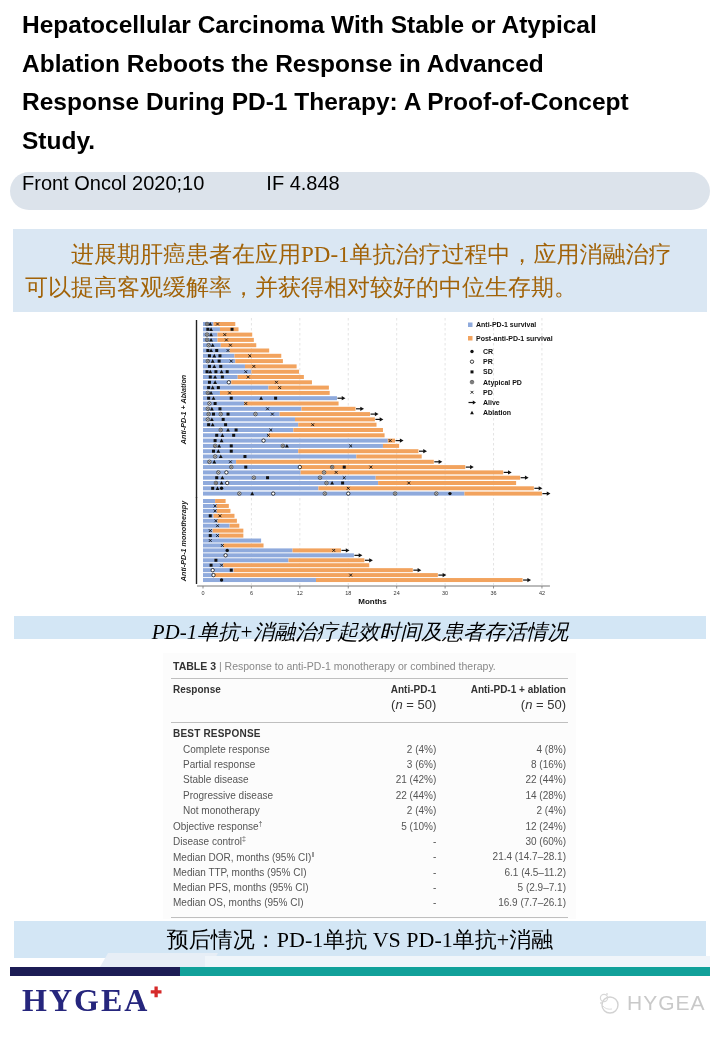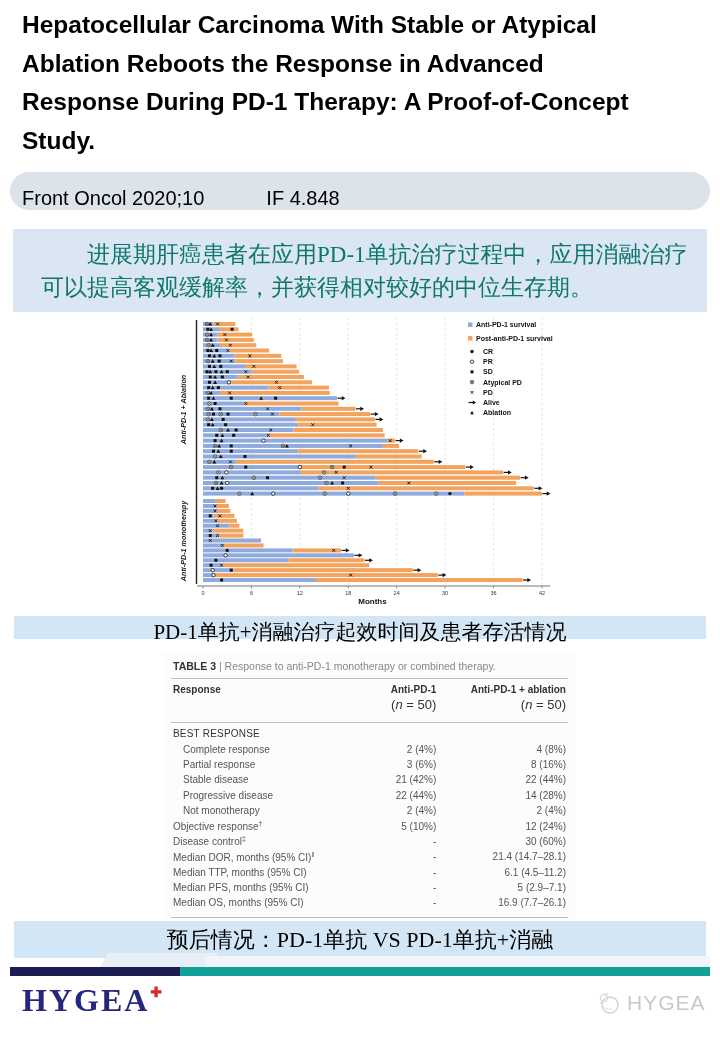--- a/index.html
+++ b/index.html
@@ -4,50 +4,50 @@
 <style>
   html,body{margin:0;padding:0;background:#fff;}
   .slide{position:relative;width:720px;height:1040px;background:#fff;overflow:hidden;
          font-family:"Liberation Sans",sans-serif;}
   
   .title{position:absolute;left:22px;top:6px;width:690px;font-weight:700;
          font-size:24.5px;line-height:38.5px;color:#000;margin:0;}
   .title span{display:block;white-space:nowrap;}
   
   .journal-bar{position:absolute;left:10px;top:172px;width:700px;height:38px;
-               background:#dce3eb;display:flex;align-items:flex-end;padding-left:12px;
+               background:#dce3eb;display:flex;align-items:flex-start;padding-left:12px;
                box-sizing:border-box;font-size:20px;color:#000;border-radius:19px;}
   .journal-bar .if{margin-left:62px;}
   
   .summary{position:absolute;left:13px;top:229px;width:694px;height:83px;
-           background:#dae7f3;box-sizing:border-box;padding:9px 12px 0 28px;
-           font-family:"Liberation Serif",serif;font-size:23px;line-height:33px;color:#0f766e;}
+           background:#dae7f3;box-sizing:border-box;padding:9px 12px 0 12px;
+           font-family:"Liberation Serif",serif;font-size:23px;line-height:33px;color:#a16207;}
   .summary .sline{display:block;white-space:nowrap;}
   .summary .sline.first{padding-left:2em;}
   
   .figure{position:absolute;left:138px;top:314px;width:480px;height:298px;background:#fff;}
   
   .cap{position:absolute;left:14px;width:692px;background:#d3e6f5;text-align:center;
        font-family:"Liberation Serif",serif;color:#000;}
-  #cap1{top:616px;height:23px;line-height:32px;font-size:21px;}
+  #cap1{top:616px;height:23px;line-height:32px;font-size:21px;font-style:italic;}
   #cap2{top:921px;height:37px;line-height:38px;font-size:22px;}
   
   .table-wrap{position:absolute;left:163px;top:653px;width:413px;height:266px;
               background:#fcfcfc;box-sizing:border-box;color:#555;}
   .tcaption{padding:7px 10px 0 10px;font-size:10.5px;color:#888;}
   .tcaption b{color:#333;}
   .trule{border-top:1px solid #bfbfbf;margin:6px 8px 0 8px;}
   .t3-head{display:grid;grid-template-columns:41% 26% 33%;padding:5px 10px 4px 10px;}
   .t3-hcell .hl1{font-weight:bold;font-size:10px;color:#333;}
   .t3-hcell .hl2{font-size:13px;color:#333;margin-top:2px;}
   .t3-hcell.c1,.t3-hcell.c2{text-align:right;}
   .t3-body{padding:3px 10px 0 10px;}
   .t3-row{display:grid;grid-template-columns:41% 26% 33%;height:15.4px;align-items:center;
           font-size:10px;color:#555;}
-  .t3-row.section .t3-label{font-weight:normal;color:#333;letter-spacing:0.2px;}
+  .t3-row.section .t3-label{font-weight:bold;color:#333;letter-spacing:0.2px;}
   .t3-label.indent{padding-left:10px;}
   .t3-label sup{font-size:7px;}
   .t3-val{text-align:right;}
   
   .deco1{position:absolute;left:104px;top:953px;width:110px;height:14px;background:#e7eef6;
          transform:skewX(-30deg);}
   .deco2{position:absolute;left:205px;top:956px;width:505px;height:11px;background:#f0f5fa;}
   .bar-navy{position:absolute;left:10px;top:967px;width:170px;height:9px;background:#1d1d55;}
   .bar-teal{position:absolute;left:180px;top:967px;width:530px;height:9px;background:#12a19a;}
   .brand{position:absolute;left:22px;top:982px;font-family:"Liberation Serif",serif;

